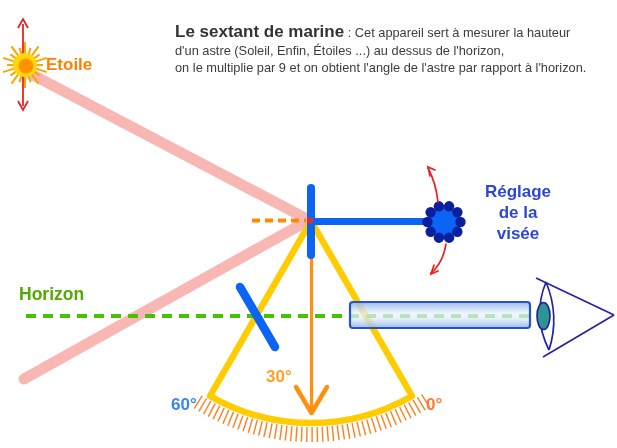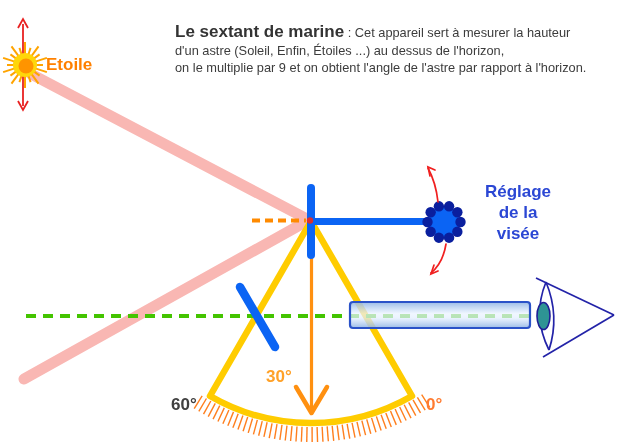--- a/index.html
+++ b/index.html
@@ -6,21 +6,21 @@
   body{width:617px;height:448px;position:relative;overflow:hidden;
        font-family:"Liberation Sans", sans-serif;}
   #stage{position:absolute;left:0;top:16px;width:613px;height:448px;}
   svg{position:absolute;left:0;top:0;}
   .lbl{position:absolute;white-space:nowrap;font-weight:bold;}
   .lbl-etoile{left:46px;top:39px;color:#FF8000;font-size:17px;}
   .lbl-horizon{left:19px;top:268px;color:#55A800;font-size:17.5px;}
   .lbl-adjust{left:451px;top:165px;width:78px;color:#2B47D4;font-size:17px;
               line-height:21px;text-align:center;white-space:normal;margin-left:28px;}
   .lbl-30{left:266px;top:351px;color:#FFA128;font-size:17px;}
-  .lbl-60{left:171px;top:379px;color:#404040;font-size:17px;}
+  .lbl-60{left:171px;top:379px;color:#3b82f6;font-size:17px;}
   .lbl-0{left:426px;top:379px;color:#FF7B30;font-size:17px;}
   .desc{position:absolute;left:175px;top:6px;color:#3C3C3C;font-size:12.8px;}
   .desc .ln{height:17px;line-height:17px;white-space:nowrap;}
   .desc .ln1{height:20px;line-height:20px;}
   .desc b{font-size:17px;color:#333;}
 </style>
 </head>
 <body>
 
 <div id="stage">
@@ -169,17 +169,18 @@
     </g>
   </svg>
 
   <div class="desc">
     <div class="ln ln1"><b>Le sextant de marine</b><span> : Cet appareil sert à mesurer la hauteur</span></div>
     <div class="ln">d'un astre (Soleil, Enfin, Étoiles ...) au dessus de l'horizon,</div>
     <div class="ln">on le multiplie par 9 et on obtient l'angle de l'astre par rapport à l'horizon.</div>
   </div>
 
   <div class="lbl lbl-etoile">Etoile</div>
+  <div class="lbl lbl-horizon">Horizon</div>
   <div class="lbl lbl-adjust">Réglage de la visée</div>
   <div class="lbl lbl-30">30°</div>
   <div class="lbl lbl-60">60°</div>
   <div class="lbl lbl-0">0°</div>
 </div>
 
 </body></html>

